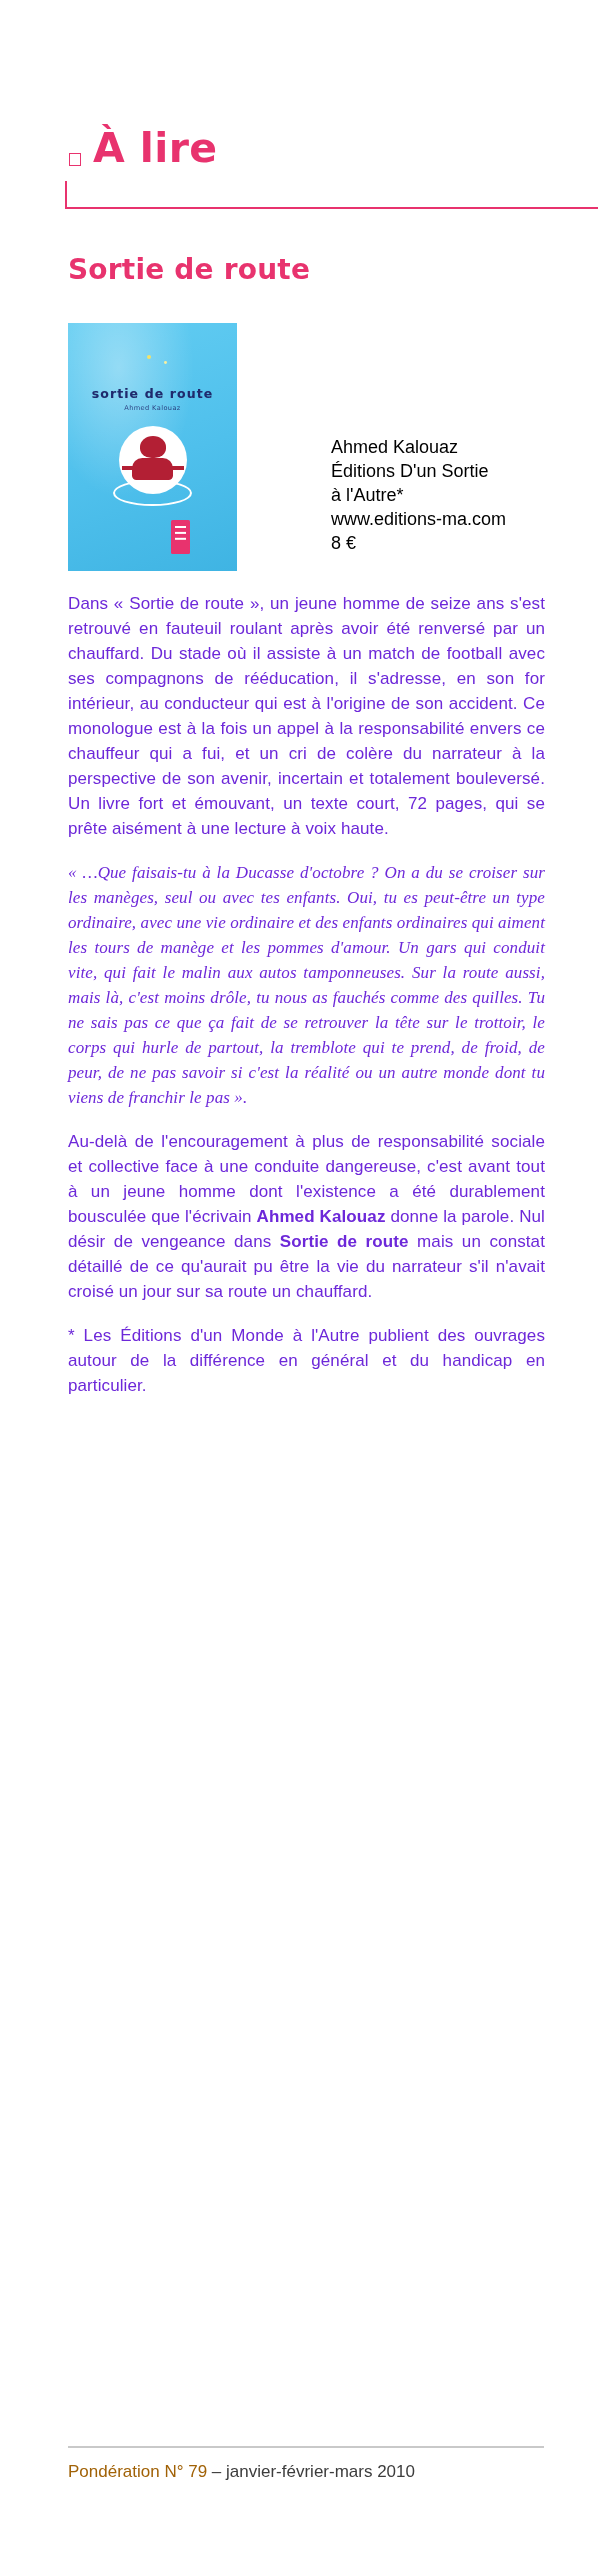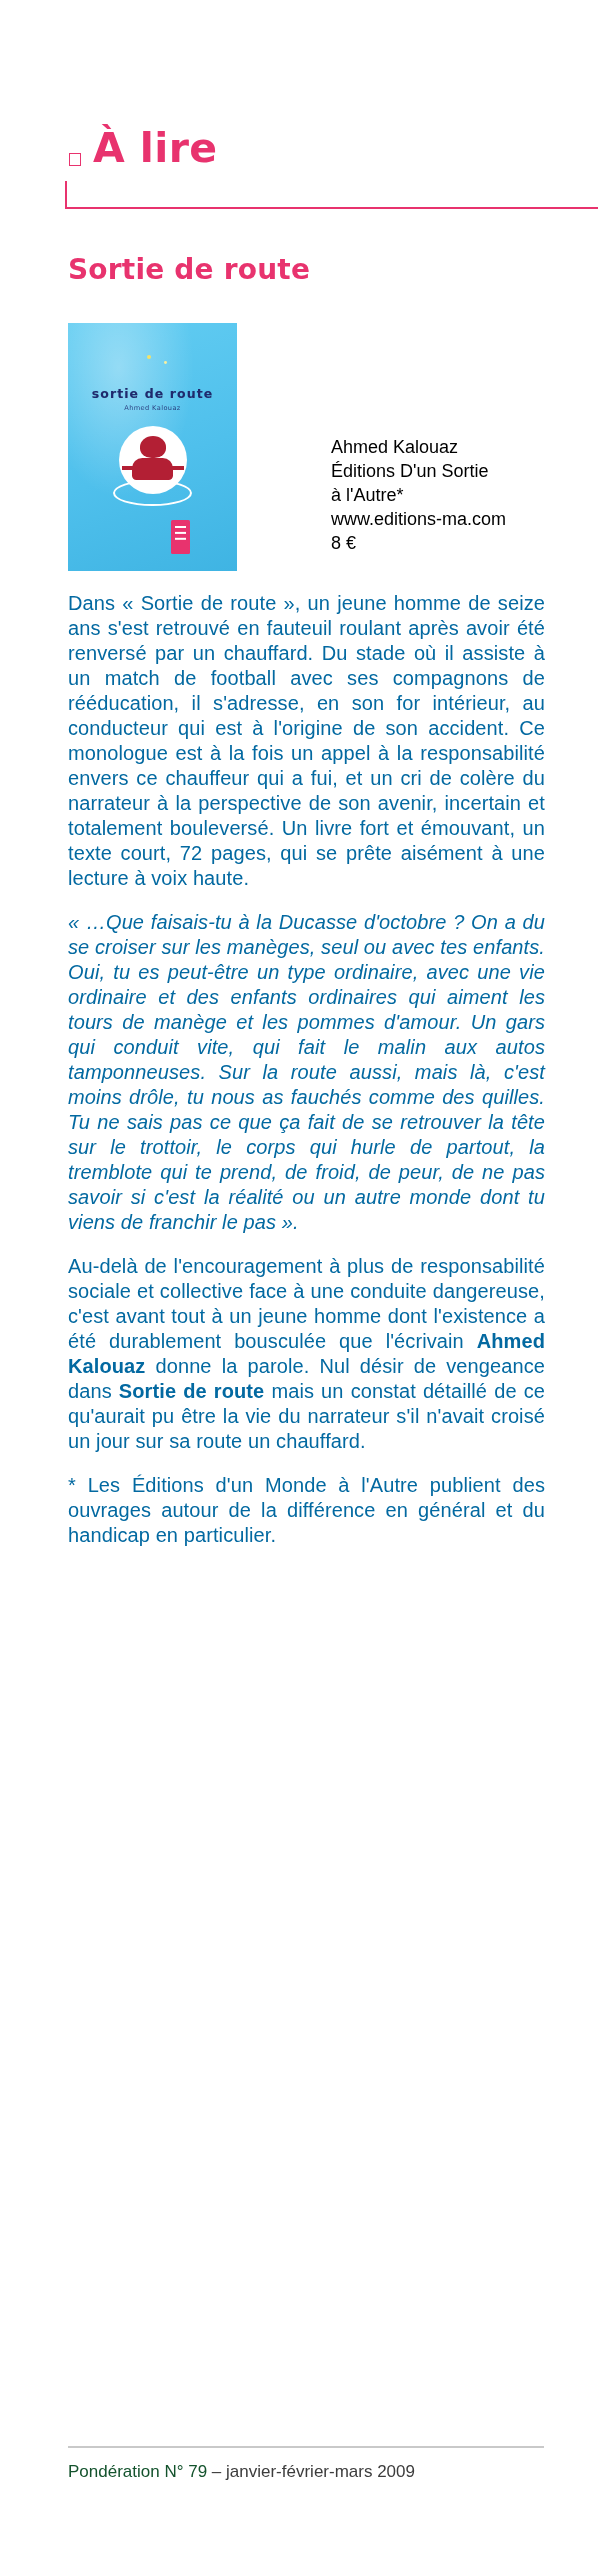--- a/index.html
+++ b/index.html
@@ -219,29 +219,30 @@
 
   
   .body-col {
     position: absolute;
     left: 68px;
     top: 591px;
     width: 477px;
   }
   p.para {
     margin: 0 0 19px 0;
-    font-size: 20px;
+    font-size: 17px;
     line-height: 25px;
     text-align: justify;
     text-justify: inter-word;
-    color: #0369a1;
+    color: #6d28d9;
     letter-spacing: 0.1px;
   }
   p.para.quote {
     font-style: italic;
+    font-family: Liberation Serif, serif;
   }
   p.para.footnote {
   }
   .para b { font-weight: bold; }
 
   
   .footer-rule {
     position: absolute;
     left: 68px;
     top: 2446px;
@@ -251,21 +252,21 @@
   }
   .footer-text {
     position: absolute;
     left: 68px;
     top: 2461px;
     width: 485px;
     font-size: 17px;
     line-height: 22px;
     color: #3d3d3d;
   }
-  .footer-text .journal { color: #14532d; }
+  .footer-text .journal { color: #a16207; }
 </style>
 </head>
 <body>
 
 <div class="page">
 
   <div class="header-block">
     <div class="header-square"></div>
     <div class="header-title">À lire</div>
     <div class="header-rule-v"></div>
@@ -300,17 +301,17 @@
 
   <div class="body-col">
     <p class="para">Dans « Sortie de route », un jeune homme de seize ans s'est retrouvé en fauteuil roulant après avoir été renversé par un chauffard. Du stade où il assiste à un match de football avec ses compagnons de rééducation, il s'adresse, en son for intérieur, au conducteur qui est à l'origine de son accident. Ce monologue est à la fois un appel à la responsabilité envers ce chauffeur qui a fui, et un cri de colère du narrateur à la perspective de son avenir, incertain et totalement bouleversé. Un livre fort et émouvant, un texte court, 72 pages, qui se prête aisément à une lecture à voix haute.</p>
     <p class="para quote">« …Que faisais-tu à la Ducasse d'octobre ? On a du se croiser sur les manèges, seul ou avec tes enfants. Oui, tu es peut-être un type ordinaire, avec une vie ordinaire et des enfants ordinaires qui aiment les tours de manège et les pommes d'amour. Un gars qui conduit vite, qui fait le malin aux autos tamponneuses. Sur la route aussi, mais là, c'est moins drôle, tu nous as fauchés comme des quilles. Tu ne sais pas ce que ça fait de se retrouver la tête sur le trottoir, le corps qui hurle de partout, la tremblote qui te prend, de froid, de peur, de ne pas savoir si c'est la réalité ou un autre monde dont tu viens de franchir le pas ».</p>
     <p class="para"><span>Au-delà de l'encouragement à plus de responsabilité sociale et collective face à une conduite dangereuse, c'est avant tout à un jeune homme dont l'existence a été durablement bousculée que l'écrivain </span><b>Ahmed Kalouaz</b><span> donne la parole. Nul désir de vengeance dans </span><b>Sortie de route</b><span> mais un constat détaillé de ce qu'aurait pu être la vie du narrateur s'il n'avait croisé un jour sur sa route un chauffard.</span></p>
     <p class="para footnote">* Les Éditions d'un Monde à l'Autre publient des ouvrages autour de la différence en général et du handicap en particulier.</p>
   </div>
 
   <div class="footer-rule"></div>
   <div class="footer-text">
-    <span class="journal">Pondération N° 79</span><span> – janvier-février-mars 2009</span>
+    <span class="journal">Pondération N° 79</span><span> – janvier-février-mars 2010</span>
   </div>
 
 </div>
 
 
 </body></html>

